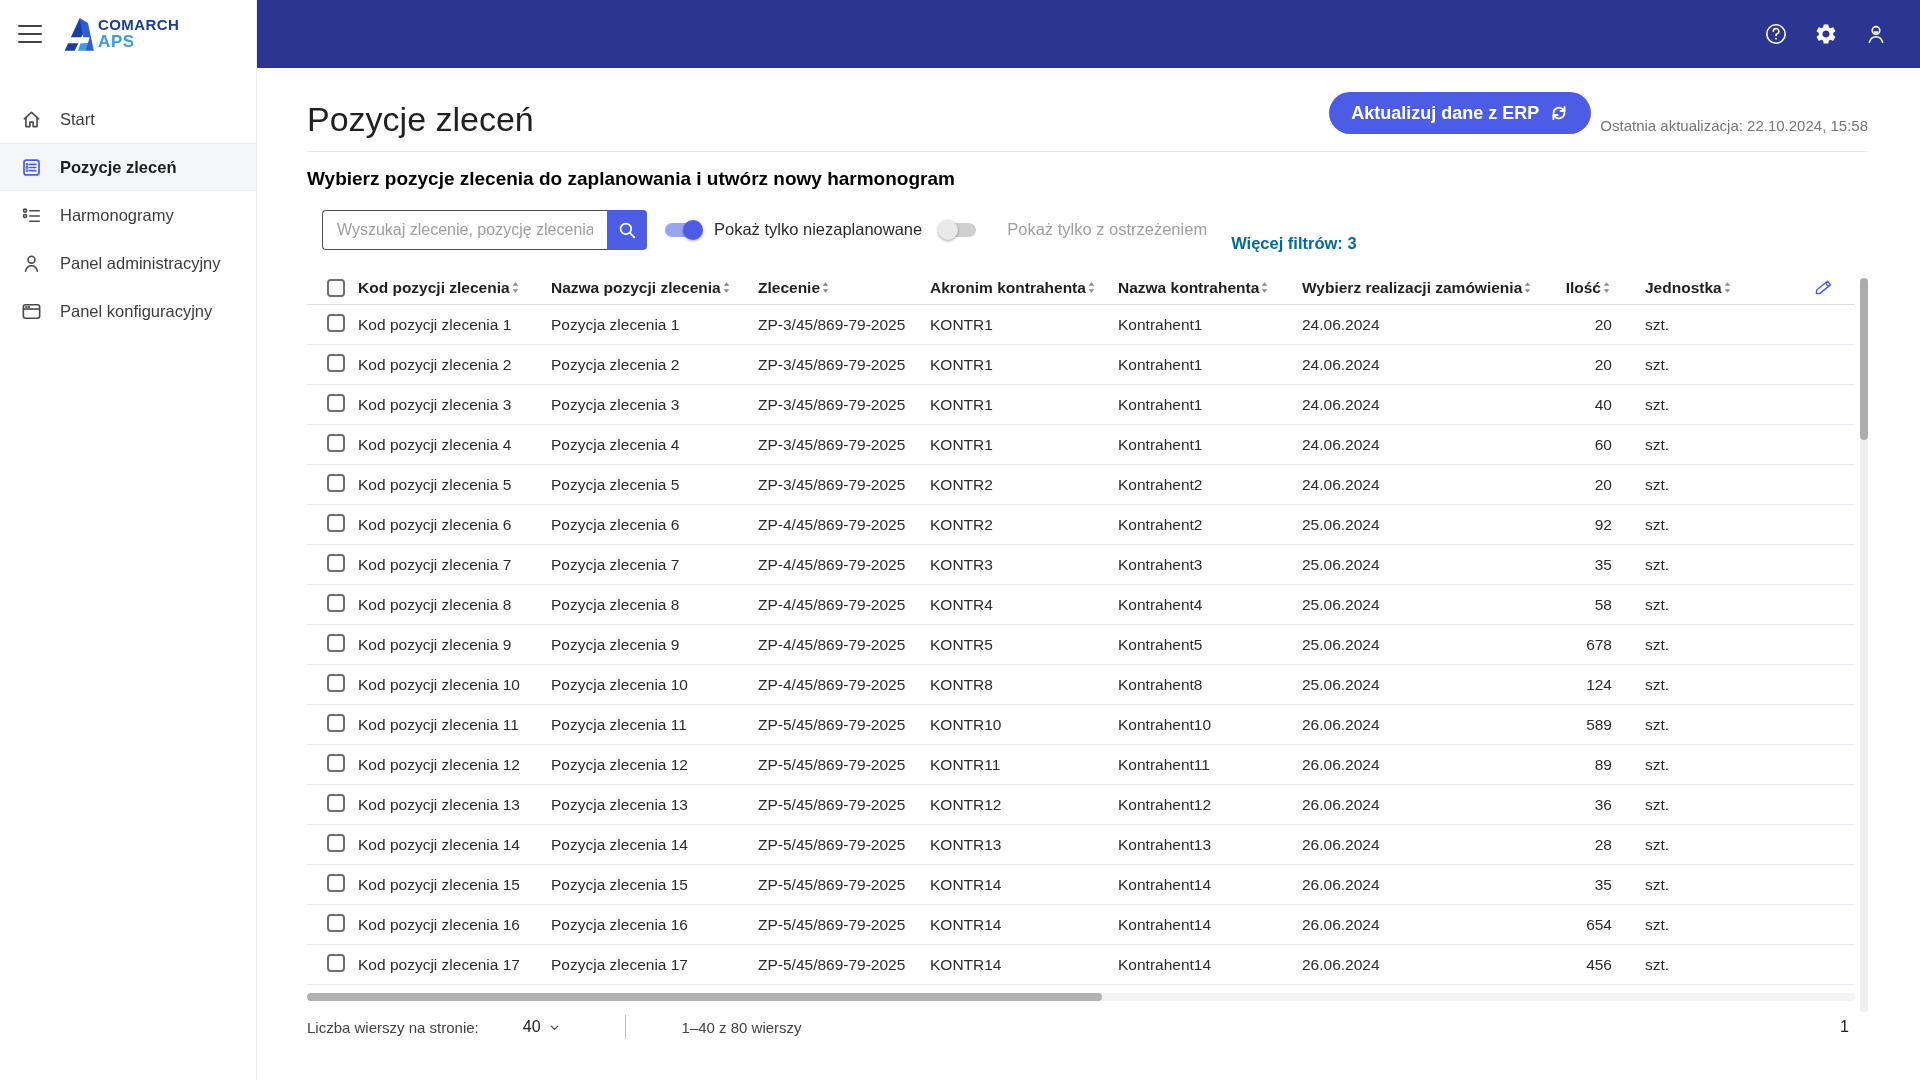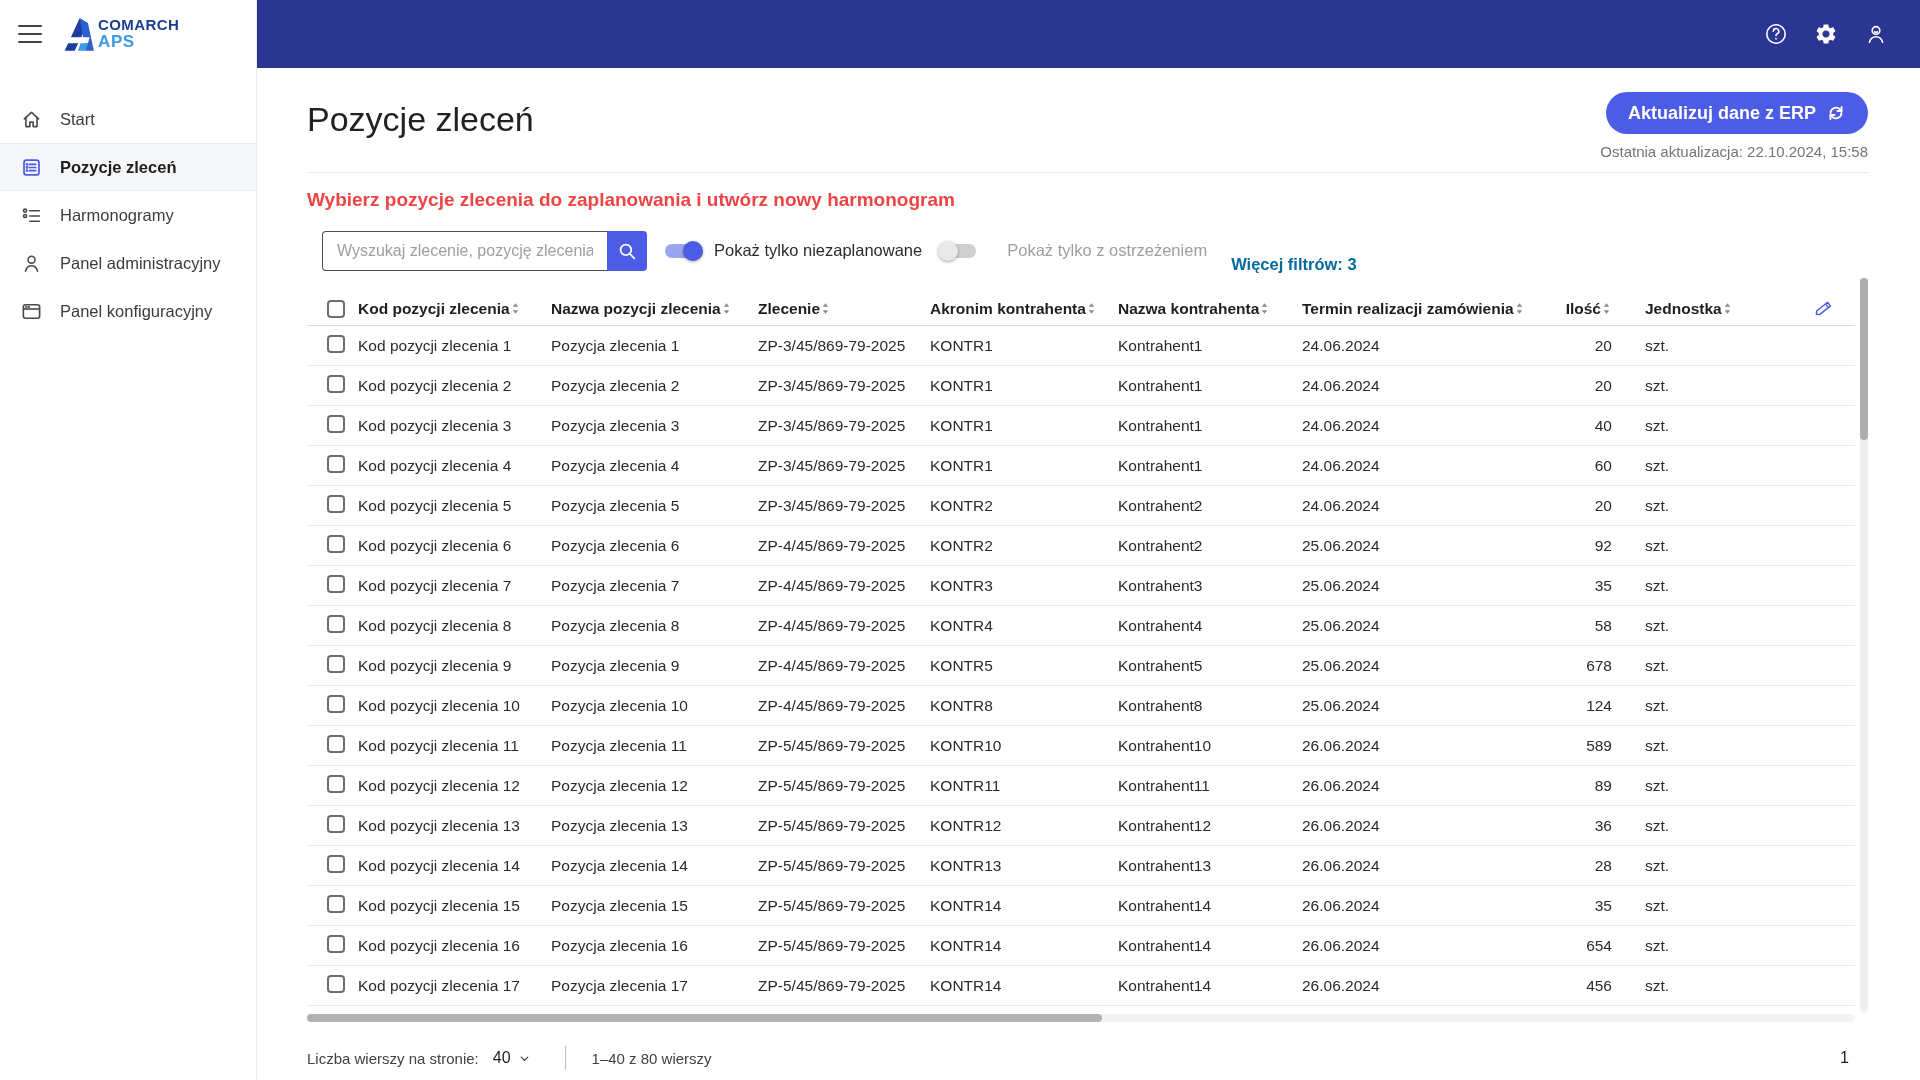--- a/index.html
+++ b/index.html
@@ -26,27 +26,27 @@
   .nav-item { height:48px; display:flex; align-items:center; gap:17px; padding-left:20px;
               font-size:16.5px; color:#3c3c3c; cursor:pointer; }
   .nav-item svg { width:23px; height:23px; flex:0 0 23px; }
   .nav-item.selected { background:#f5f6f8; border-top:1px solid #e9e9e9; border-bottom:1px solid #e9e9e9;
                        font-weight:bold; color:#1d1d1d; }
 
   
   .main { position:absolute; left:257px; top:68px; width:1663px; height:1012px; background:#fff; }
   .page-head { margin:24px 52px 0 50px; display:flex; justify-content:space-between; align-items:flex-start; }
   h1 { font-size:34px; font-weight:400; color:#212121; margin-top:8px; }
-  .update-col { display:flex; flex-direction:column; align-items:flex-end; gap:9px; }
+  .update-col { display:flex; align-items:flex-end; gap:9px; }
   .erp-btn { height:42px; border:none; border-radius:21px; background:#4D5CE5; color:#fff;
              font-family:inherit; font-size:18px; font-weight:bold; padding:0 22px;
              display:flex; align-items:center; gap:10px; cursor:pointer; }
   .update-caption { font-size:15px; color:#757575; }
   .rule { margin:12px 52px 0 50px; border-top:1px solid #e8e8e8; }
-  .subtitle { margin:16px 52px 0 50px; font-size:19px; font-weight:bold; color:#ef4444; }
+  .subtitle { margin:16px 52px 0 50px; font-size:19px; font-weight:bold; color:#000000; }
 
   .filter-row { margin:16px 52px 0 50px; display:flex; align-items:center; }
   .search-group { display:flex; height:40px;margin-left:15px; }
   .search-input { width:285px; height:40px; border:1px solid #4f4f4f; border-right:none;
                   border-radius:4px 0 0 4px; font-family:inherit; font-size:16px; color:#212121;
                   padding:0 14px; outline:none; }
   .search-input::placeholder { color:#9e9e9e; }
   .search-btn { width:40px; height:40px; border:none; border-radius:0 4px 4px 0; background:#4D5CE5;
                 display:flex; align-items:center; justify-content:center; cursor:pointer; }
   .toggle-wrap { display:flex; align-items:center; gap:13px; margin-left:18px; cursor:pointer; }
@@ -79,21 +79,21 @@
   .td-edit { display:flex; justify-content:center; }
   .pencil { width:19px; height:19px; transform:rotate(6deg); cursor:pointer; }
 
   
   .hscroll { margin:8px 52px 0 50px; width:1548px; height:8px; border-radius:4px; background:#f4f4f4; position:relative; }
   .hscroll .thumb { position:absolute; left:0; top:0; height:8px; width:795px; border-radius:4px; background:#b1b1b1; cursor:pointer; }
   .vscroll { position:absolute; left:1860px; top:278px; width:8px; height:734px; border-radius:4px; background:#efefef; }
   .vscroll .thumb { position:absolute; top:0; left:0; width:8px; height:162px; border-radius:4px; background:#adadad; cursor:pointer; }
 
   
-  .foot { margin:24px 52px 0 50px; width:1548px; display:flex; align-items:center; font-size:15px; color:#424242; }
+  .foot { margin:14px 52px 0 50px; width:1548px; display:flex; align-items:center; font-size:15px; color:#424242;gap:30px; }
   .rpp-value { margin-left:14px; font-size:16px; color:#212121; display:flex; align-items:center; gap:7px; cursor:pointer; }
   .foot-div { width:1px; height:24px; background:#bdbdbd; margin:0 26px 0 34px; }
   .page-num { margin-left:auto; font-size:16px; color:#212121; padding-right:6px; }
 
   svg { display:block; }
 </style>
 </head>
 <body>
 
 <div class="sidebar">
@@ -259,21 +259,21 @@
           </svg>
         </div>
         <div class="td ">
           <span>Nazwa kontrahenta</span>
           <svg class="sort" viewBox="0 0 12 14">
             <path d="M6 1.4 9 5H3z"></path>
             <path d="M6 12.6 3 9h6z"></path>
           </svg>
         </div>
         <div class="td ">
-          <span>Termin realizacji zamówienia</span>
+          <span>Wybierz realizacji zamówienia</span>
           <svg class="sort" viewBox="0 0 12 14">
             <path d="M6 1.4 9 5H3z"></path>
             <path d="M6 12.6 3 9h6z"></path>
           </svg>
         </div>
         <div class="td num">
           <span>Ilość</span>
           <svg class="sort" viewBox="0 0 12 14">
             <path d="M6 1.4 9 5H3z"></path>
             <path d="M6 12.6 3 9h6z"></path>

